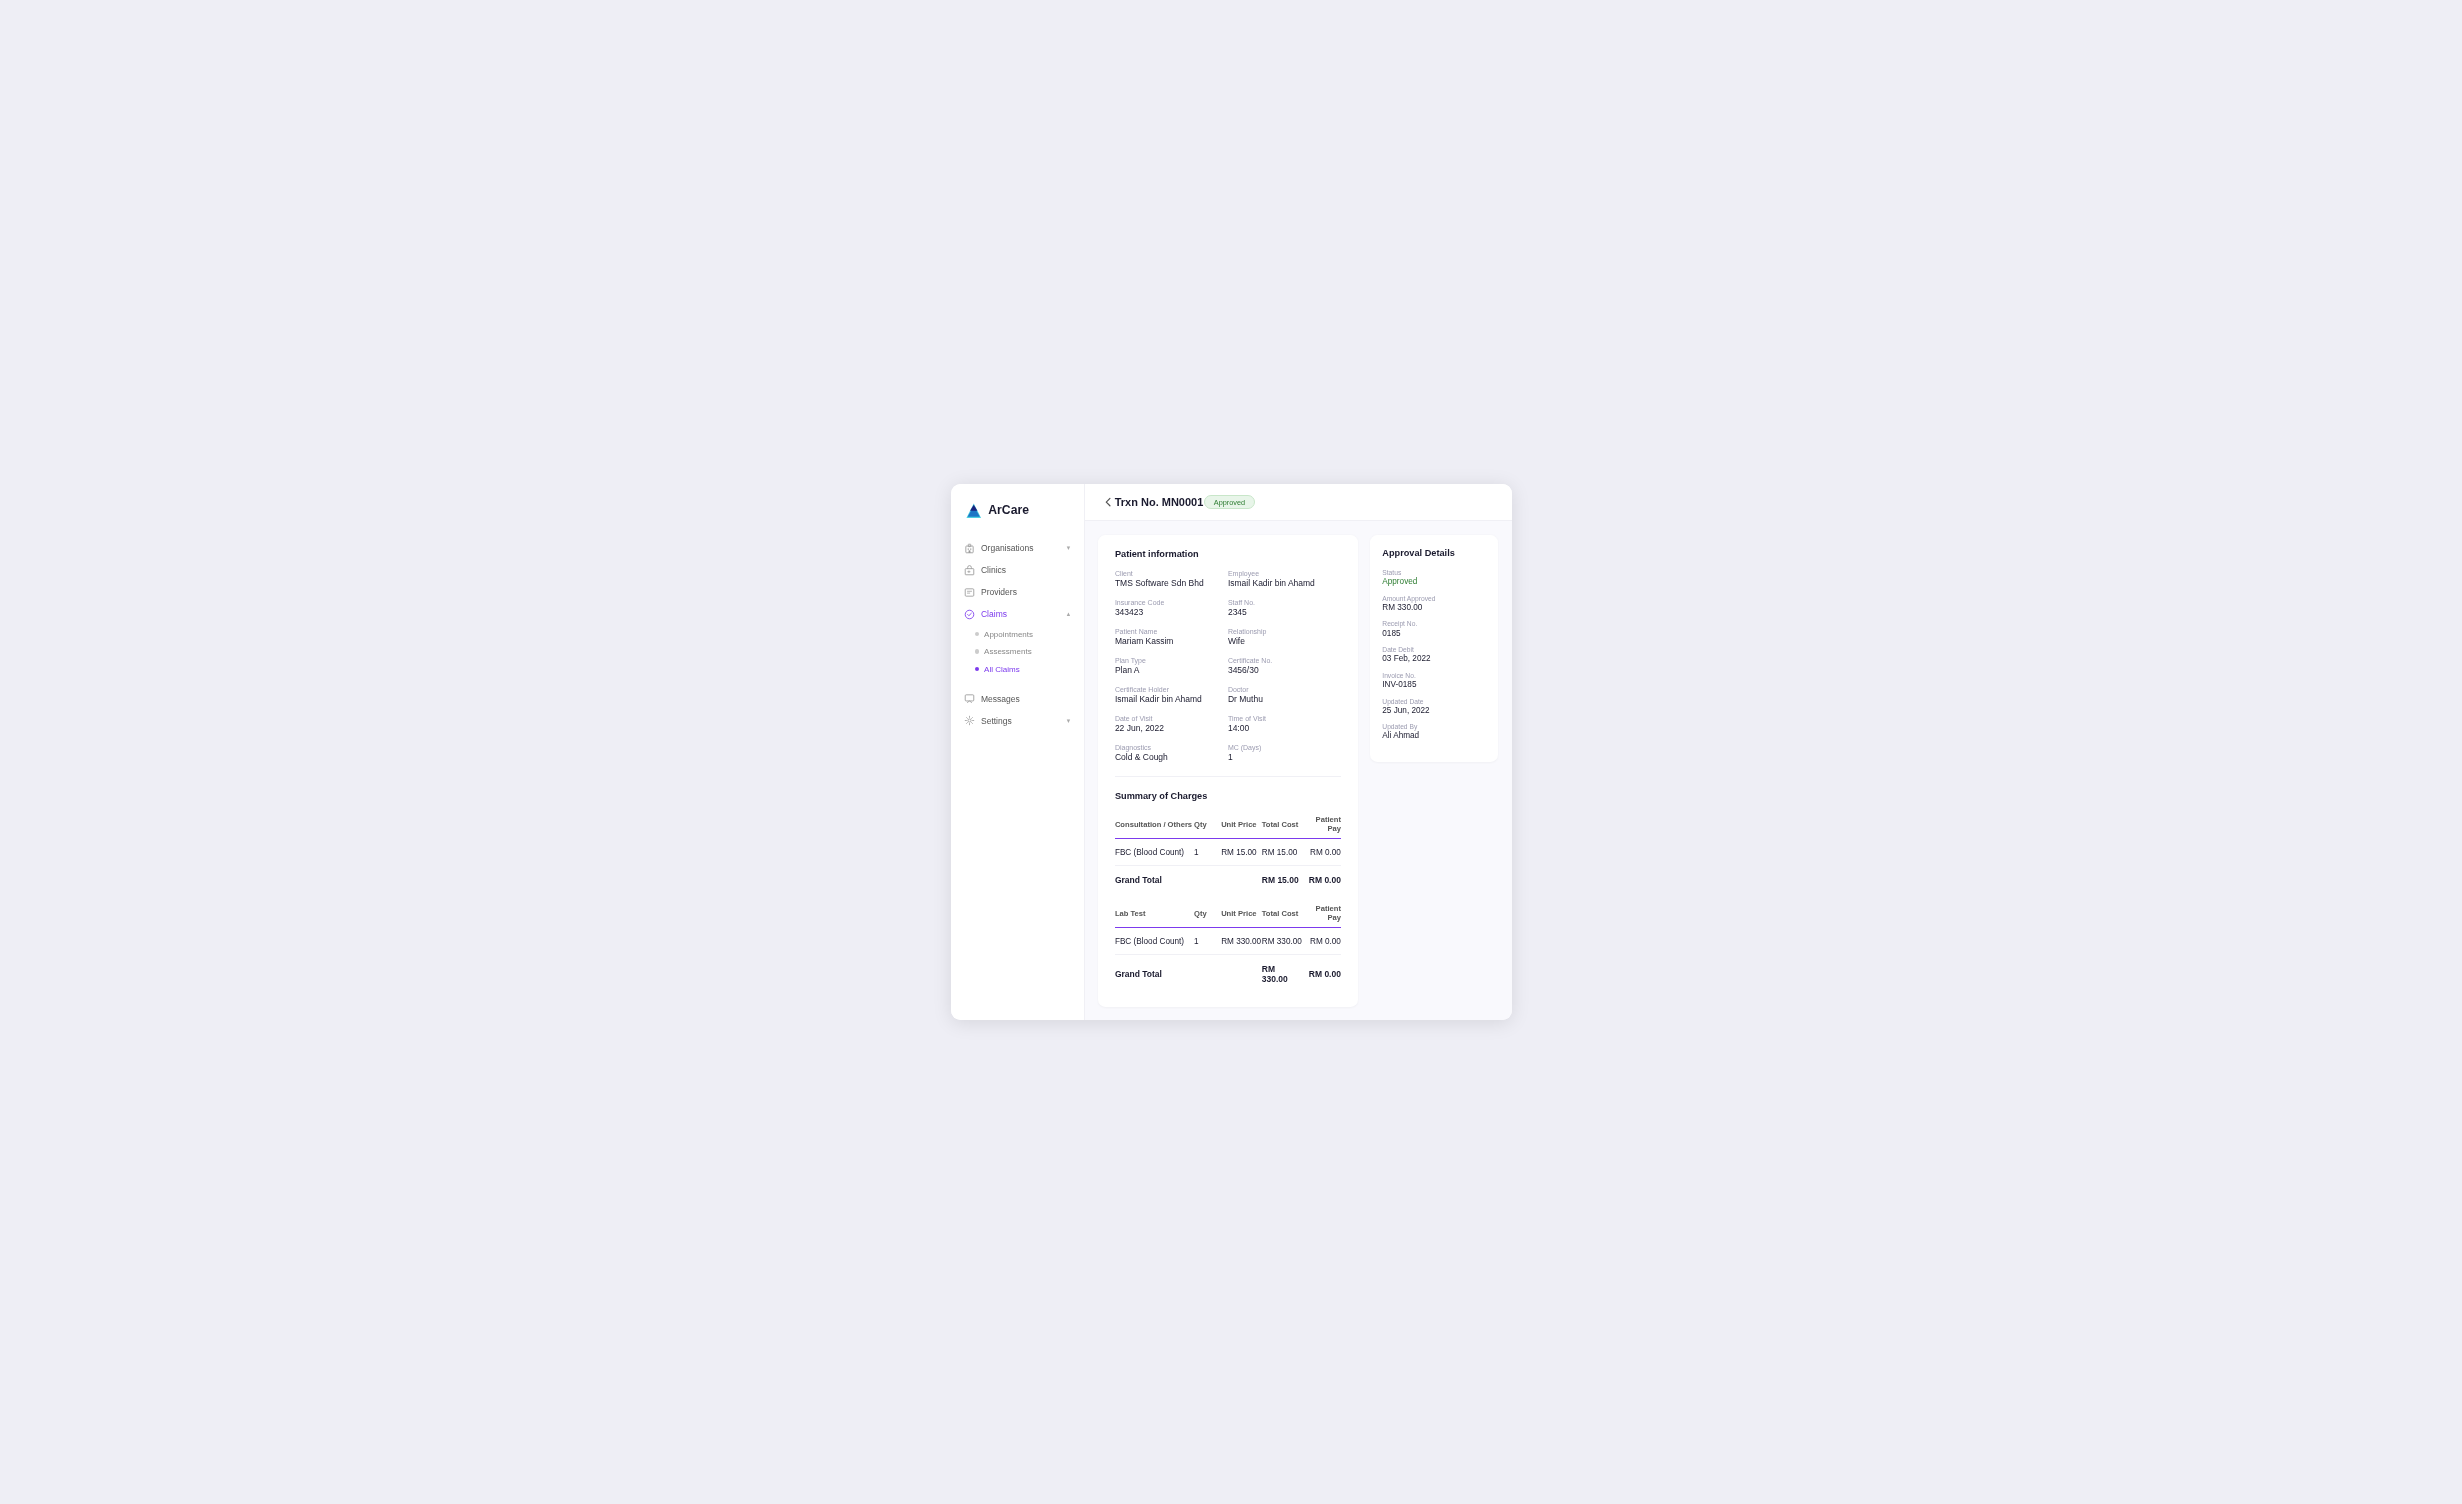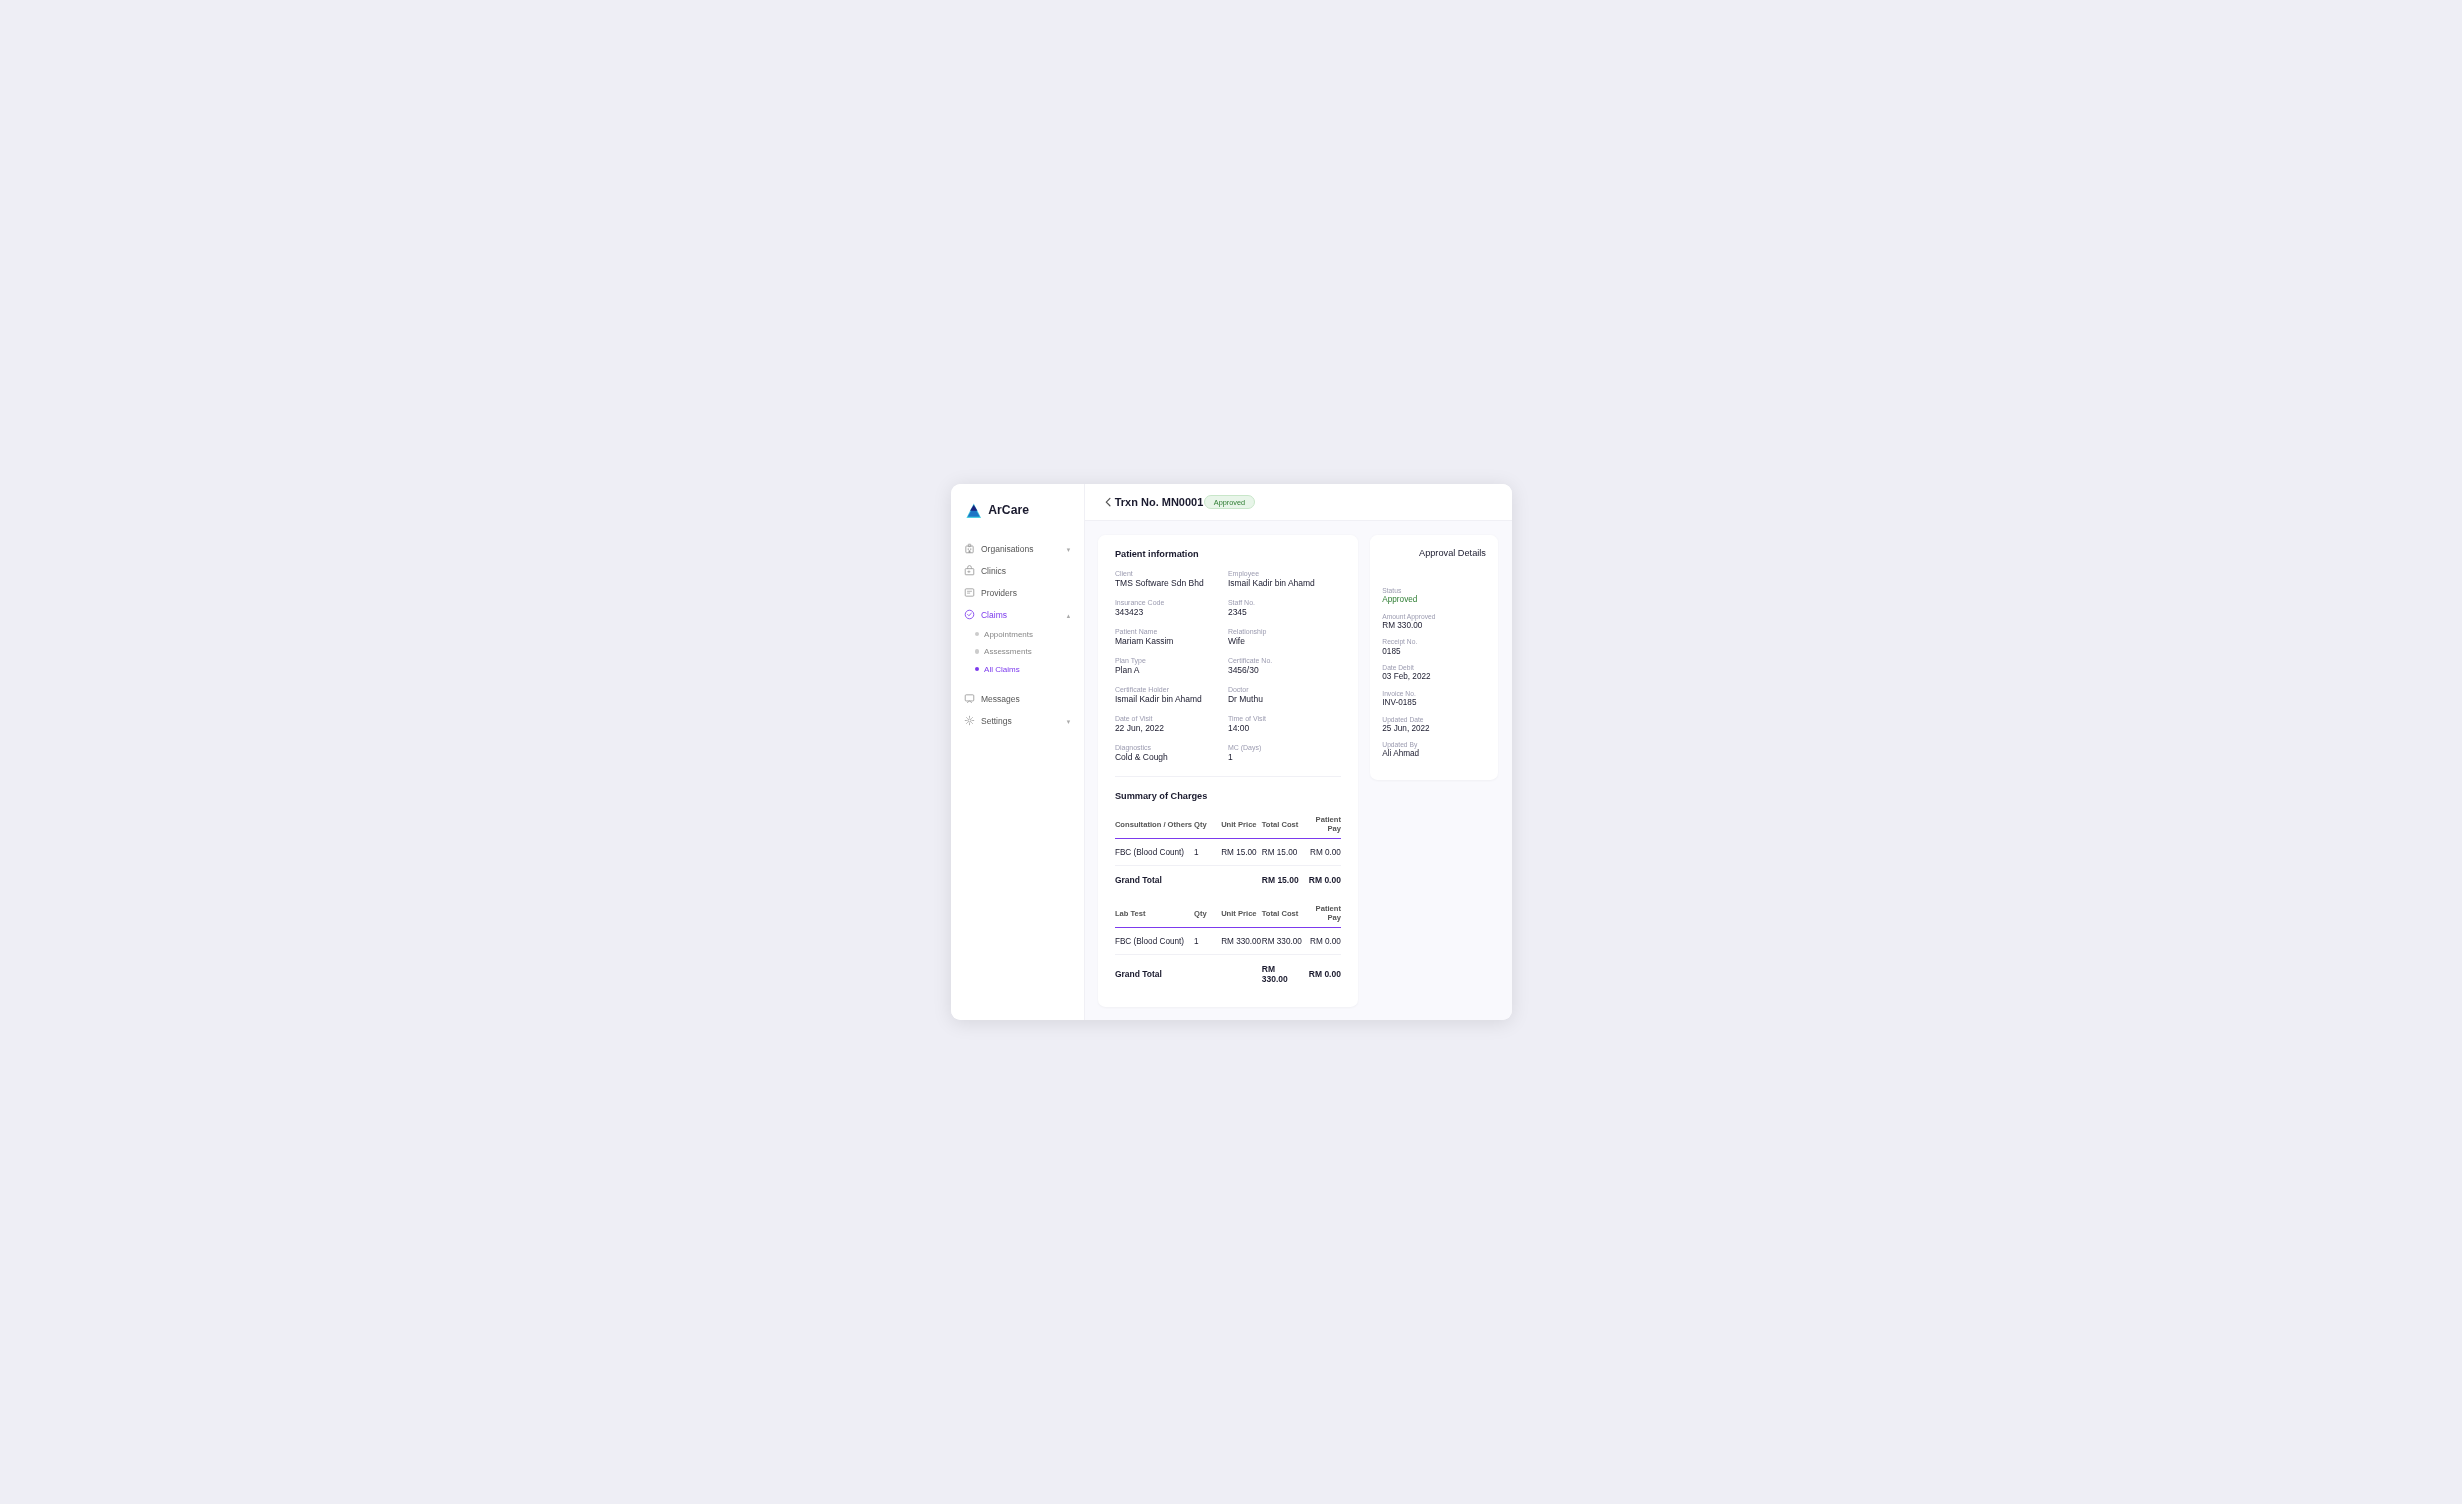--- a/index.html
+++ b/index.html
@@ -41,21 +41,21 @@
       width: 19.5px;
       height: 19.5px;
     }
     .logo-text {
       font-size: 12.2px;
       font-weight: 700;
       color: #1a1a2e;
     }
     .nav-item {
       display: flex;
-      align-items: flex-end;
+      align-items: center;
       gap: 6.1px;
       padding: 5.5px 13.4px;
       cursor: pointer;
       font-size: 8.5px;
       color: #555;
       border-radius: 0;
       position: relative;
     }
     .nav-item.active { color: #7c3aed; }
     .nav-item .nav-icon {
@@ -203,24 +203,23 @@
       width: 128px;
       min-width: 128px;
       background: #fff;
       border-radius: 7.3px;
       padding: 13.4px 12.2px;
       box-shadow: 0 0.6px 2.4px rgba(0,0,0,0.04);
       height: fit-content;
     }
     .approval-title {
       font-size: 9.2px;
-      font-weight: 400;
-      color: #1a1a2e;
-      margin-bottom: 29px;
-      text-align: right;
+      font-weight: 700;
+      color: #1a1a2e;
+      margin-bottom: 11px;
     }
     .approval-field { margin-bottom: 8.5px; }
     .approval-label { font-size: 6.7px; color: #9b9bb0; margin-bottom: 1.2px; }
     .approval-value { font-size: 8.2px; color: #1a1a2e; font-weight: 400; }
     .approval-value.approved-green { color: #2e7d32; font-weight: 500; }
   </style>
 </head>
 <body>
 
 <div class="app-window">

